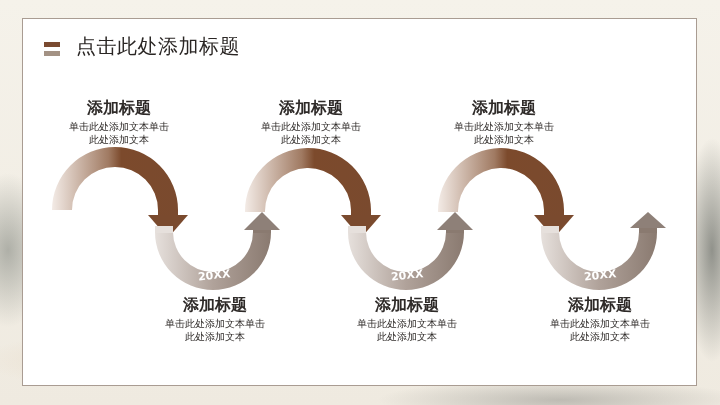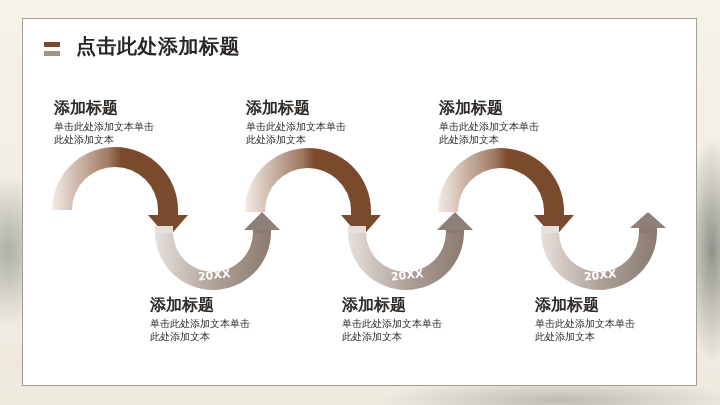--- a/index.html
+++ b/index.html
@@ -20,23 +20,23 @@
   .card {
     position: absolute; left: 22px; top: 18px; width: 675px; height: 368px;
     background: #ffffff; border: 1px solid #a99c92; box-sizing: border-box;
   }
   .title-icon { position: absolute; left: 44px; top: 42px; width: 16px; height: 16px; }
   .title-icon .bar1 { position: absolute; left: 0; top: 0; width: 16px; height: 5px; background: #7a4a30; }
   .title-icon .bar2 { position: absolute; left: 0; top: 9px; width: 16px; height: 5px; background: #a39284; }
   .page-title {
     position: absolute; left: 76px; top: 33px;
     font-family: "DejaVu Serif", "Liberation Serif", serif;
-    font-weight: bold; font-size: 20px; color: #2a2624; letter-spacing: 0.5px;
+    font-weight: normal; font-size: 20px; color: #2a2624; letter-spacing: 0.5px;
   }
-  .block { position: absolute; width: 130px; }
+  .block { position: absolute; width: 130px; text-align: center; }
   .block .h {
     font-family: "DejaVu Serif", "Liberation Serif", serif;
     font-weight: bold; font-size: 16px; color: #2e2a28; line-height: 20px;
   }
   .block .d {
     margin-top: 2px; font-size: 10px; line-height: 13px; color: #2e2a28;
   }
   svg.flow { position: absolute; left: 0; top: 0; }
   .yr { font-family: "DejaVu Sans", "Liberation Sans", sans-serif; font-weight: bold; font-size: 11px; fill: #ffffff; }
 </style>

